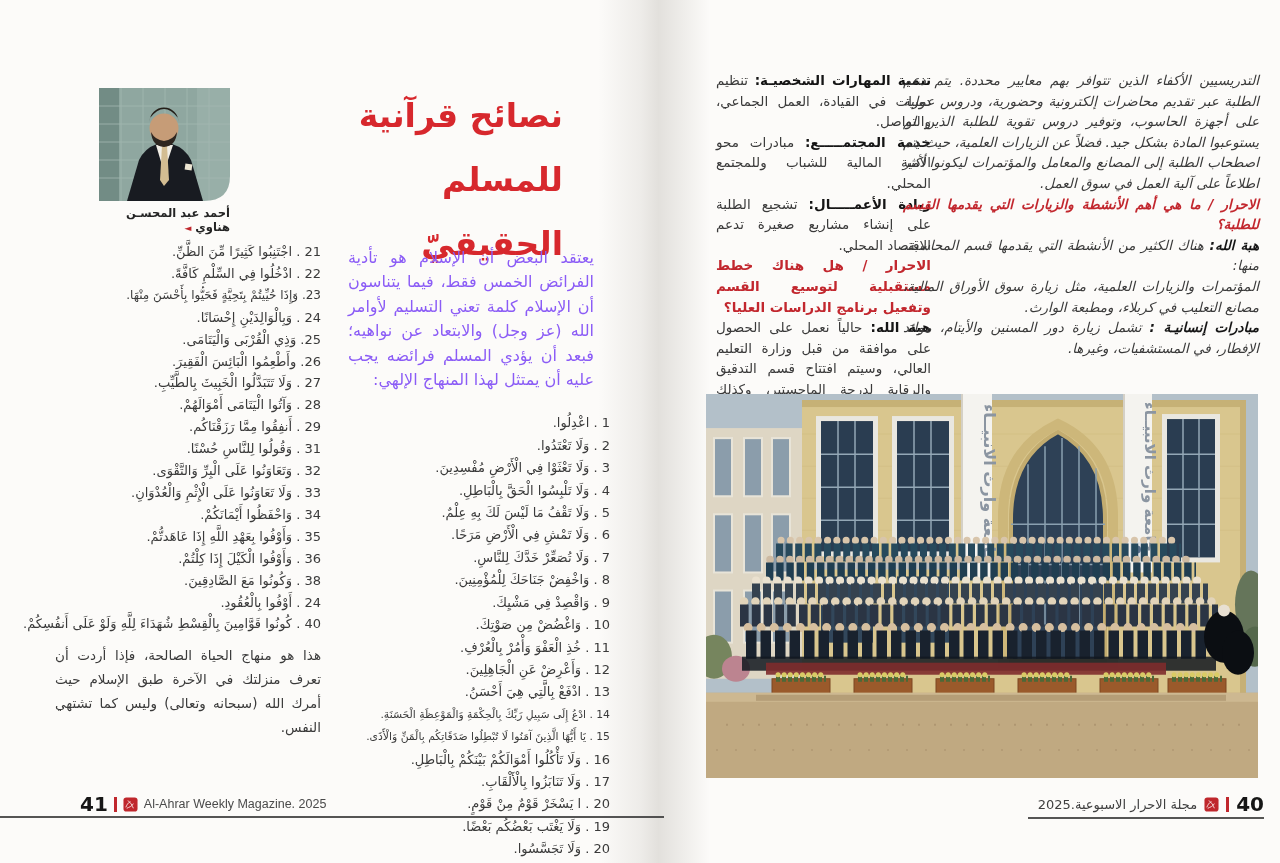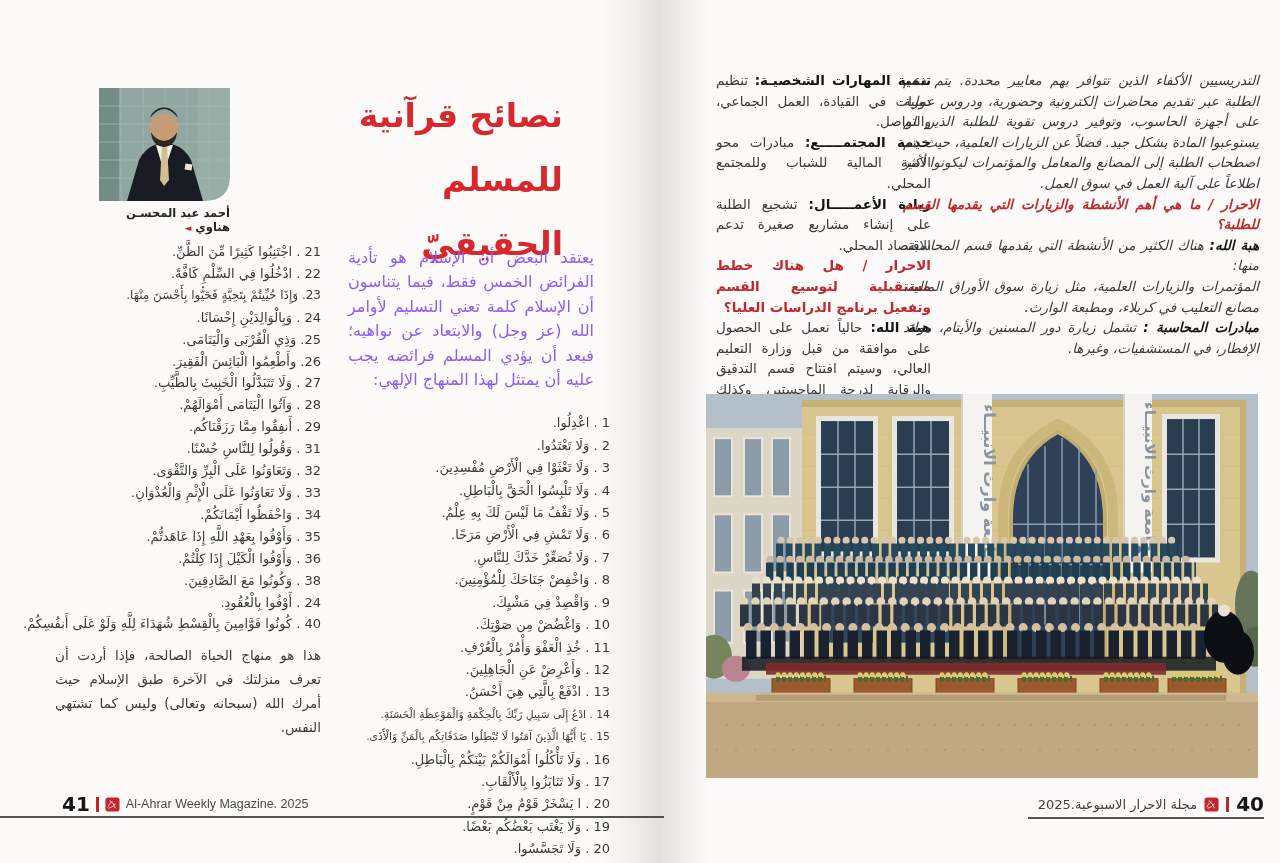--- a/index.html
+++ b/index.html
@@ -54,21 +54,21 @@
       <p><span class="lead">هبة الله:</span> <span>حالياً نعمل على الحصول على موافقة من قبل وزارة التعليم العالي، وسيتم افتتاح قسم التدقيق والرقابة لدرجة الماجستير، وكذلك الدراسات الأولية</span></p>
       <p>حيث نعمل على قدماً وساق من اجل تطوير القسم بكل ما هو جديد ومفيد يصب</p>
       <p>في مصلحة الطالب الاكاديمي .</p>
     </div>
 
     <div class="abs ar bodytxt" style="left:903px;top:70px;width:356px;font-style:italic;">
       <p>التدريسيين الأكفاء الذين تتوافر بهم معايير محددة. يتم دعم الطلبة عبر تقديم محاضرات إلكترونية وحضورية، ودروس عملية على أجهزة الحاسوب، وتوفير دروس تقوية للطلبة الذين لم يستوعبوا المادة بشكل جيد. فضلاً عن الزيارات العلمية، حيث يتم اصطحاب الطلبة إلى المصانع والمعامل والمؤتمرات ليكونوا أكثر اطلاعاً على آلية العمل في سوق العمل.</p>
       <p class="q">الاحرار / ما هي أهم الأنشطة والزيارات التي يقدمها القسم للطلبة؟</p>
       <p><span class="lead">هبة الله:</span> <span>هناك الكثير من الأنشطة التي يقدمها قسم المحاسبة، منها:</span></p>
       <p>المؤتمرات والزيارات العلمية، مثل زيارة سوق الأوراق المالية، مصانع التعليب في كربلاء، ومطبعة الوارث.</p>
-      <p><span class="lead">مبادرات المحاسبة :</span> <span>تشمل زيارة دور المسنين والأيتام، موائد الإفطار، في المستشفيات، وغيرها.</span></p>
+      <p><span class="lead">مبادرات إنسانيـة :</span> <span>تشمل زيارة دور المسنين والأيتام، موائد الإفطار، في المستشفيات، وغيرها.</span></p>
     </div>
 
     <figure class="abs" style="left:706px;top:394px;width:552px;height:384px;">
       <svg viewBox="0 0 552 383" width="552" height="384" preserveAspectRatio="none">
         <rect width="552" height="383" fill="#b3c0c9"></rect>
 
         <rect x="0" y="34" width="96" height="250" fill="#ded6c4"></rect>
         <g fill="#8b9dab" stroke="#e8e4d8" stroke-width="2">
           <rect x="8" y="44" width="18" height="58"></rect>
             <rect x="38" y="44" width="18" height="58"></rect>
@@ -301,21 +301,21 @@
         <div class="item">34 . وَاحْفَظُوا أَيْمَانَكُمْ.</div>
         <div class="item">35 . وَأَوْفُوا بِعَهْدِ اللَّهِ إِذَا عَاهَدتُّمْ.</div>
         <div class="item">36 . وَأَوْفُوا الْكَيْلَ إِذَا كِلْتُمْ.</div>
         <div class="item">38 . وَكُونُوا مَعَ الصَّادِقِينَ.</div>
         <div class="item">24 . أَوْفُوا بِالْعُقُودِ.</div>
         <div class="item">40 . كُونُوا قَوَّامِينَ بِالْقِسْطِ شُهَدَاءَ لِلَّهِ وَلَوْ عَلَى أَنفُسِكُمْ.</div>
       </div>
       <p class="closing">هذا هو منهاج الحياة الصالحة، فإذا أردت أن تعرف منزلتك في الآخرة طبق الإسلام حيث أمرك الله (سبحانه وتعالى) وليس كما تشتهي النفس.</p>
     </div>
 
-    <div class="abs footer" style="left:62px;top:792px;gap:6px;">
+    <div class="abs footer" style="left:80px;top:792px;gap:6px;">
       <span class="pagenum">41</span>
       <span class="redbar"></span>
       <svg width="15" height="15" viewBox="0 0 16 16">
           <rect x="0.5" y="0.5" width="15" height="15" rx="3" fill="#bf272c"></rect>
           <path d="M3 11c1-2 2-5 5-6m-4 7c2-1 6-2 7-5M5 4c2 1 4 3 6 8" stroke="#f6dede" stroke-width="1" fill="none"></path>
         </svg>
       <span class="footer-en">Al-Ahrar Weekly Magazine. 2025</span>
     </div>
     <div class="abs rule" style="left:0px;top:816px;width:664px;"></div>
   </section>

